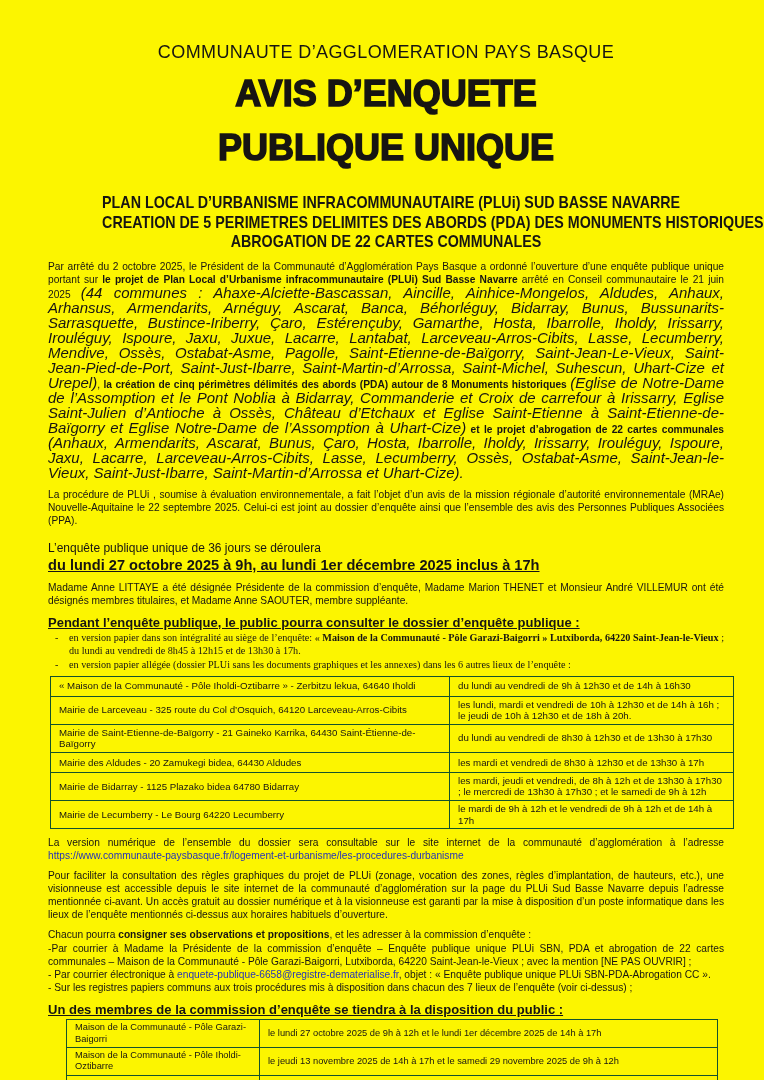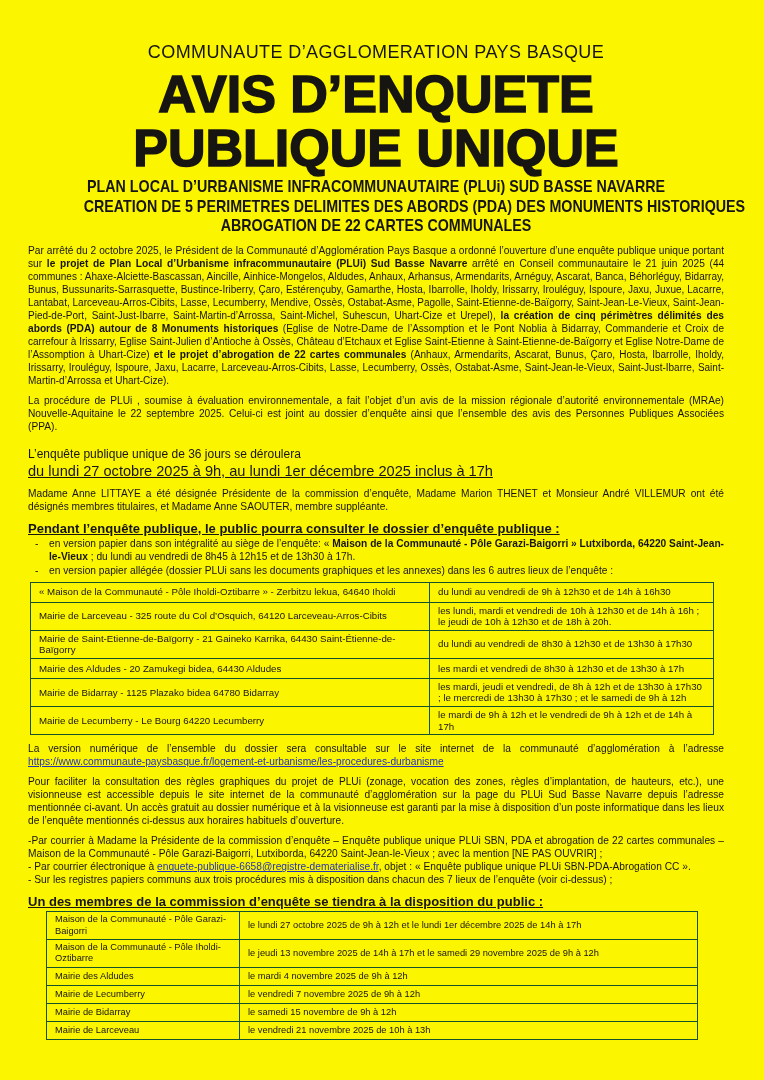--- a/index.html
+++ b/index.html
@@ -3,57 +3,57 @@
 <meta charset="utf-8">
 <style>
   html,body { margin:0; padding:0; }
   body {
     width:764px; height:1080px;
     background:#FCF500;
     color:#171512;
     font-family:"Liberation Sans","DejaVu Sans",sans-serif;
     overflow:hidden;
   }
-  .page { box-sizing:border-box; width:764px; height:1080px; padding:42px 40px 0 28px; }
+  .page { box-sizing:border-box; width:764px; height:1080px; padding:42px 40px 0 48px; }
 
   .org {
     text-align:center; font-size:18px; letter-spacing:.4px;
     margin:0 0 4px 0; white-space:nowrap;
   }
   .title {
-    text-align:center; font-size:52px; font-weight:900; line-height:54px;
+    text-align:center; font-size:36px; font-weight:900; line-height:54px;
     -webkit-text-stroke:1.6px currentColor; letter-spacing:0;
-    margin:2px 0 2px 0;
+    margin:2px 0 18px 0;
   }
   .subwrap { margin:0 0 8px 0; }
   .subtitle {
     text-align:center; font-size:17px; font-weight:bold; line-height:19.5px;
     transform:scaleX(.84); transform-origin:50% 50%; white-space:nowrap;
   }
 
   .p { font-size:10.2px; line-height:13px; text-align:justify; margin:7px 0; overflow-wrap:break-word; }
-  .it { font-size:10px; }
+  .it { font-style:italic; font-size:15px; }
   .sched { margin:11px 0 5px 0; }
   .sched .lead { font-size:12px; }
-  .sched .dates { font-size:14.6px; font-weight:normal; text-decoration:underline; white-space:nowrap; }
+  .sched .dates { font-size:14.6px; font-weight:bold; text-decoration:underline; white-space:nowrap; }
   .h { font-weight:bold; font-size:13px; line-height:13px; margin:9px 0 2px 0;text-decoration:underline; }
-  .bullet { display:flex; font-size:10.2px; line-height:13px; margin:1px 0; }
+  .bullet { display:flex; font-size:10.2px; line-height:13px; margin:1px 0;font-family:Liberation Serif, serif; }
   .bullet::before { content:"-"; flex:none; width:14px; padding-left:7px; }
   .bullet .btxt { text-align:justify; flex:1; }
 
   table { border-collapse:collapse; }
   td { border:1px solid #14532d; padding:2px 8px; vertical-align:middle; }
   .t1 { width:684px; margin:5px 0 0 2px; font-size:9.7px; }
   .t1 td { line-height:11.6px; height:15px; }
   .t1 .place { width:382px; }
   .t2 { width:652px; margin:3px 0 0 18px; font-size:9.3px; }
   .t2 td { line-height:11.4px; height:13px; }
   .t2 .place { width:176px; }
 
-  a.lnk { color:#2533b8; text-decoration:underline; cursor:pointer; }
+  a.lnk { color:#2533b8; cursor:pointer; }
   .obsline { font-size:10.2px; line-height:13px; text-align:justify; }
   .permhead .u { text-decoration:underline;text-align:center; }
 </style>
 </head>
 <body>
 
 <div class="page">
 
   <div class="org">COMMUNAUTE D’AGGLOMERATION PAYS BASQUE</div>
 
@@ -112,20 +112,21 @@
           <td class="place">Mairie de Lecumberry - Le Bourg 64220 Lecumberry</td>
           <td>le mardi de 9h à 12h et le vendredi de 9h à 12h et de 14h à 17h</td>
         </tr>
     </tbody>
   </table>
 
   <p class="p"><span>La version numérique de l’ensemble du dossier sera consultable sur le site internet de la communauté d’agglomération à l’adresse </span><a class="lnk">https://www.communaute-paysbasque.fr/logement-et-urbanisme/les-procedures-durbanisme</a></p>
 
   <p class="p">Pour faciliter la consultation des règles graphiques du projet de PLUi (zonage, vocation des zones, règles d’implantation, de hauteurs, etc.), une visionneuse est accessible depuis le site internet de la communauté d’agglomération sur la page du PLUi Sud Basse Navarre depuis l’adresse mentionnée ci-avant. Un accès gratuit au dossier numérique et à la visionneuse est garanti par la mise à disposition d’un poste informatique dans les lieux de l’enquête mentionnés ci-dessus aux horaires habituels d’ouverture.</p>
 
+  <p class="p" style="margin-bottom:1px;"><span>Chacun pourra </span><b>consigner ses observations et propositions</b><span>, et les adresser à la commission d’enquête :</span></p>
   <div class="obsline">-Par courrier à Madame la Présidente de la commission d’enquête – Enquête publique unique PLUi SBN, PDA et abrogation de 22 cartes communales – Maison de la Communauté - Pôle Garazi-Baigorri, Lutxiborda, 64220 Saint-Jean-le-Vieux ; avec la mention [NE PAS OUVRIR] ;</div>
   <div class="obsline"><span>- Par courrier électronique à </span><a class="lnk">enquete-publique-6658@registre-dematerialise.fr</a><span>, objet : « Enquête publique unique PLUi SBN-PDA-Abrogation CC ».</span></div>
   <div class="obsline">- Sur les registres papiers communs aux trois procédures mis à disposition dans chacun des 7 lieux de l’enquête (voir ci-dessus)  ;</div>
 
   <div class="h permhead"><span class="u">Un des membres de la commission d’enquête se tiendra à la disposition du public</span><span> :</span></div>
 
   <table class="t2">
     <tbody>
       <tr>
           <td class="place">Maison de la Communauté - Pôle Garazi-Baigorri</td>

